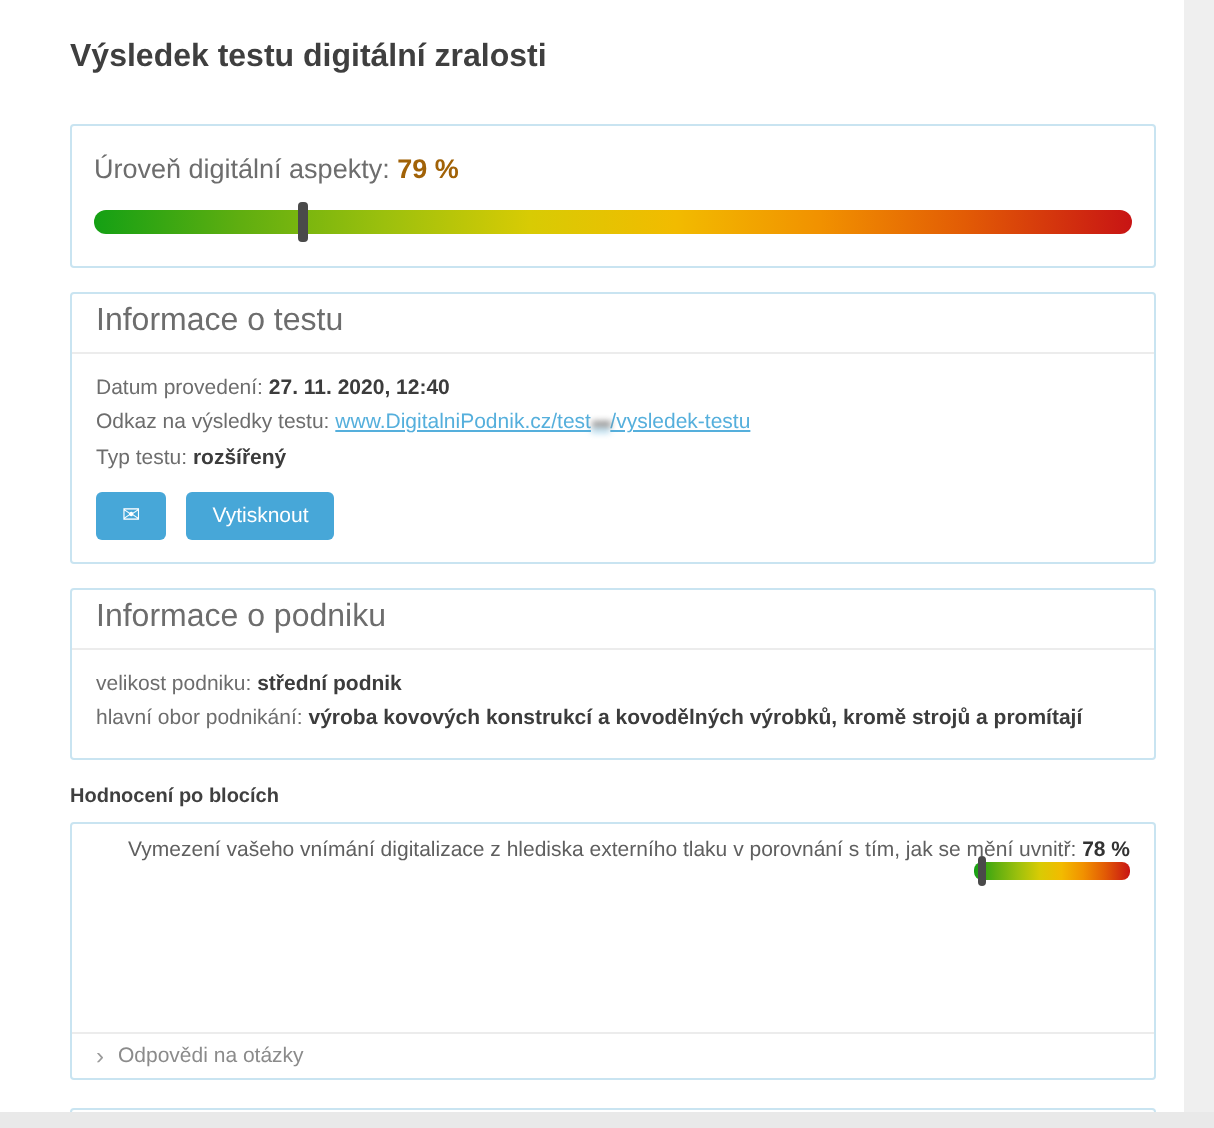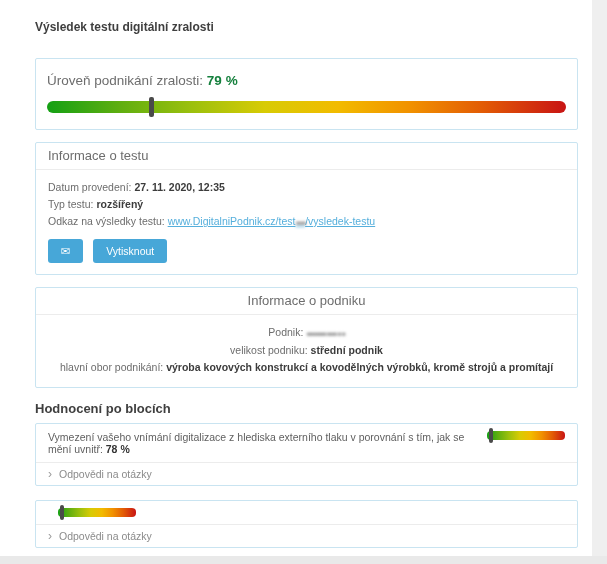--- a/index.html
+++ b/index.html
@@ -5,43 +5,43 @@
   html,body{margin:0;padding:0;}
   body{
     width:607px;height:564px;overflow:hidden;position:relative;
     background:#ffffff;
     font-family:"Liberation Sans","DejaVu Sans",sans-serif;
     -webkit-font-smoothing:antialiased;
   }
   .right-gutter{position:absolute;top:0;left:592px;width:15px;height:564px;background:#efefef;}
   .bottom-gutter{position:absolute;left:0;top:556px;width:607px;height:8px;background:#e9e9e9;z-index:9;}
   .content{position:absolute;left:35px;top:0;width:543px;}
-  .page-title{margin:20px 0 0 0;font-size:12px;font-weight:bold;color:#3f3f3f;}
-  .section-title{margin:13px 0 7px 0;font-size:13px;font-weight:bold;color:#3f3f3f;}
+  .page-title{margin:20px 0 0 0;font-size:16px;font-weight:bold;color:#3f3f3f;}
+  .section-title{margin:13px 0 7px 0;font-size:10px;font-weight:bold;color:#3f3f3f;}
   .card{border:1px solid #c9e4f1;border-radius:2px;background:#fff;box-sizing:border-box;}
   .score-card{margin-top:24px;padding:14px 11px 16px 11px;}
   .score-line{font-size:13.5px;color:#6d6d6d;}
-  .score-line b{color:#15803d;font-weight:bold;margin-top:12px;}
+  .score-line b{color:#a16207;font-weight:bold;margin-top:12px;}
   .gauge{position:relative;margin-top:13px;height:12px;}
   .gauge-track{height:12px;border-radius:6px;
     background:linear-gradient(90deg,#14a014 0%,#5fae10 14%,#9cc00d 28%,#d8cb04 42%,#f2bb00 56%,#f19100 70%,#e25b05 84%,#c81414 100%);}
   .gauge-marker{position:absolute;top:-4px;width:5px;height:20px;border-radius:2px;background:#4a4a4a;margin-left:-2px;}
   .info-card{margin-top:12px;}
-  .card-header{padding:5px 12px 6px 12px;font-size:13px;color:#6d6d6d;border-bottom:1px solid #ececec;}
+  .card-header{padding:5px 12px 6px 12px;font-size:16px;color:#6d6d6d;border-bottom:1px solid #ececec;}
   .card-body{padding:9px 12px 11px 12px;}
   .row{margin:0;font-size:10.5px;line-height:17px;color:#6d6d6d;}
   .row b{color:#3c3c3c;font-weight:bold;}
   .redacted{filter:blur(1.6px);color:#6a6a6a;font-size:7px;letter-spacing:-1px;}
   a.result-link{color:#55afdc;text-decoration:underline;cursor:pointer;font-size:10.5px;}
   .btn-row{margin-top:8px;display:flex;gap:10px;}
   .btn{display:inline-flex;align-items:center;gap:6px;background:#47a7d8;color:#fff;border:none;
     border-radius:3px;padding:6px 13px;font-size:10.5px;font-family:inherit;cursor:pointer;}
   .btn .icon{font-size:11px;line-height:1;}
   .block-card{margin-bottom:14px;}
-  .block-title-row{display:flex;align-items:flex-start;padding:7px 12px;}
+  .block-title-row{display:flex;align-items:flex-end;padding:7px 12px;flex-direction:column;}
   .block-title{flex:1;font-size:10.5px;color:#5f5f5f;line-height:12px;}
   .block-title b{color:#333;font-weight:bold;}
   .mini-gauge{position:relative;width:78px;height:9px;flex:0 0 78px;margin-left:10px;}
   .mini-track{display:block;height:9px;border-radius:4px;
     background:linear-gradient(90deg,#14a014 0%,#5fae10 14%,#9cc00d 28%,#d8cb04 42%,#f2bb00 56%,#f19100 70%,#e25b05 84%,#c81414 100%);}
   .mini-marker{position:absolute;top:-3px;width:4px;height:15px;border-radius:2px;background:#4a4a4a;margin-left:-2px;}
   .answers-row{border-top:1px solid #ececec;padding:5px 12px;font-size:10.5px;color:#8b8b8b;cursor:pointer;display:flex;align-items:center;gap:7px;}
   .chev{color:#9a9a9a;font-size:12px;line-height:10px;}
 </style>
 </head>
@@ -49,62 +49,58 @@
 
 <div class="right-gutter"></div>
 <div class="bottom-gutter"></div>
 
 <div class="content">
 
   <h1 class="page-title">Výsledek testu digitální zralosti</h1>
 
   <section class="card score-card">
     <div class="score-line">
-      <span>Úroveň podnikání zralosti:</span>
+      <span>Úroveň digitální aspekty:</span>
       <b>79 %</b>
     </div>
     <div class="gauge">
       <div class="gauge-track"></div>
       <div class="gauge-marker" style="left: 20%;"></div>
     </div>
   </section>
 
   <section class="card info-card">
     <div class="card-header">Informace o testu</div>
     <div class="card-body">
       <p class="row">
         <span>Datum provedení:</span>
-        <b>27. 11. 2020, 12:35</b>
+        <b>27. 11. 2020, 12:40</b>
+      </p>
+      <p class="row">
+        <span>Odkaz na výsledky testu:</span>
+        <a class="result-link"><span>www.DigitalniPodnik.cz/test</span><span class="redacted">●●●</span><span>/vysledek-testu</span></a>
       </p>
       <p class="row">
         <span>Typ testu:</span>
         <b>rozšířený</b>
-      </p>
-      <p class="row">
-        <span>Odkaz na výsledky testu:</span>
-        <a class="result-link"><span>www.DigitalniPodnik.cz/test</span><span class="redacted">●●●</span><span>/vysledek-testu</span></a>
       </p>
       <div class="btn-row">
         <button class="btn">
           <span class="icon">✉</span>
         </button>
         <button class="btn">
           <span>Vytisknout</span>
         </button>
       </div>
     </div>
   </section>
 
-  <section class="card info-card" style="text-align:center;">
+  <section class="card info-card" style="">
     <div class="card-header">Informace o podniku</div>
     <div class="card-body">
-      <p class="row">
-        <span>Podnik:</span>
-        <span class="redacted">●●●●●● ●●● ● ●</span>
-      </p>
       <p class="row">
         <span>velikost podniku:</span>
         <b>střední podnik</b>
       </p>
       <p class="row">
         <span>hlavní obor podnikání:</span>
         <b>výroba kovových konstrukcí a kovodělných výrobků, kromě strojů a promítají</b>
       </p>
     </div>
   </section>

